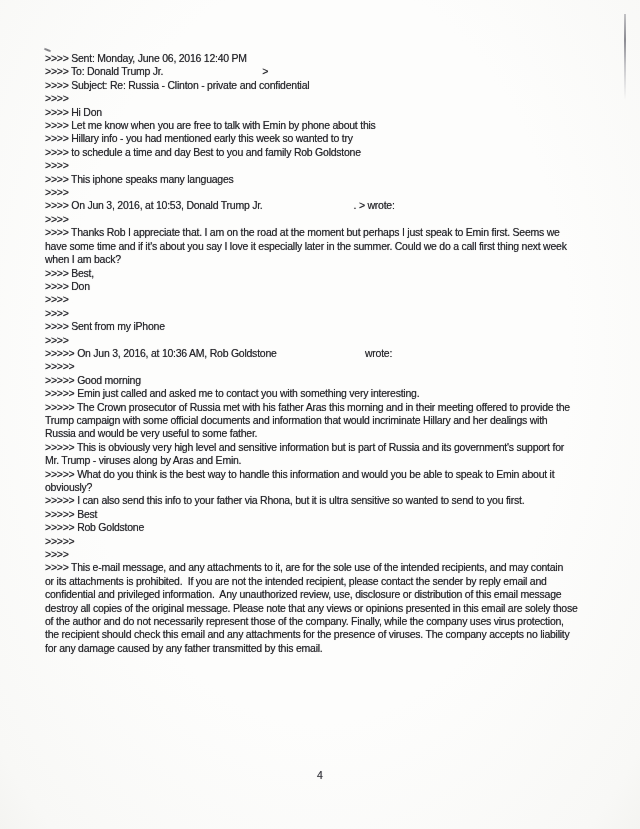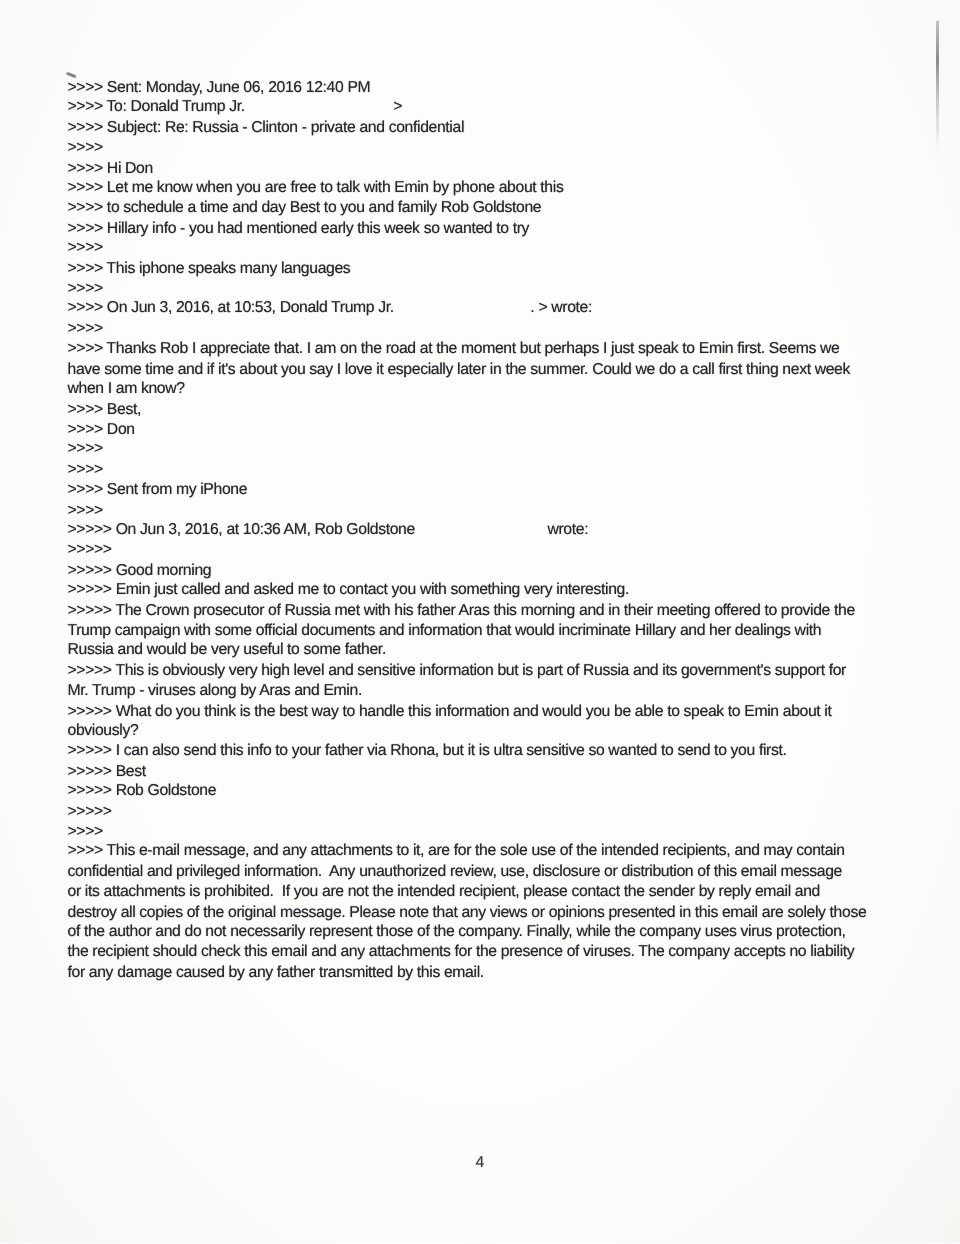--- a/index.html
+++ b/index.html
@@ -77,30 +77,30 @@
   <div class="tick-mark"></div>
   <div class="scratch-right"></div>
 
   <div class="email-body">
       <div class="tline">&gt;&gt;&gt;&gt; Sent: Monday, June 06, 2016 12:40 PM</div>
       <div class="tline">&gt;&gt;&gt;&gt; To: Donald Trump Jr.                                     &gt;</div>
       <div class="tline">&gt;&gt;&gt;&gt; Subject: Re: Russia - Clinton - private and confidential</div>
       <div class="tline">&gt;&gt;&gt;&gt;</div>
       <div class="tline">&gt;&gt;&gt;&gt; Hi Don</div>
       <div class="tline">&gt;&gt;&gt;&gt; Let me know when you are free to talk with Emin by phone about this</div>
+      <div class="tline">&gt;&gt;&gt;&gt; Hillary info - you had mentioned early this week so wanted to try</div>
       <div class="tline">&gt;&gt;&gt;&gt; to schedule a time and day Best to you and family Rob Goldstone</div>
-      <div class="tline">&gt;&gt;&gt;&gt; Hillary info - you had mentioned early this week so wanted to try</div>
       <div class="tline">&gt;&gt;&gt;&gt;</div>
       <div class="tline">&gt;&gt;&gt;&gt; This iphone speaks many languages</div>
       <div class="tline">&gt;&gt;&gt;&gt;</div>
       <div class="tline">&gt;&gt;&gt;&gt; On Jun 3, 2016, at 10:53, Donald Trump Jr.                                  . &gt; wrote:</div>
       <div class="tline">&gt;&gt;&gt;&gt;</div>
       <div class="tline">&gt;&gt;&gt;&gt; Thanks Rob I appreciate that. I am on the road at the moment but perhaps I just speak to Emin first. Seems we</div>
       <div class="tline">have some time and if it's about you say I love it especially later in the summer. Could we do a call first thing next week</div>
-      <div class="tline">when I am know?</div>
+      <div class="tline">when I am back?</div>
       <div class="tline">&gt;&gt;&gt;&gt; Best,</div>
       <div class="tline">&gt;&gt;&gt;&gt; Don</div>
       <div class="tline">&gt;&gt;&gt;&gt;</div>
       <div class="tline">&gt;&gt;&gt;&gt;</div>
       <div class="tline">&gt;&gt;&gt;&gt; Sent from my iPhone</div>
       <div class="tline">&gt;&gt;&gt;&gt;</div>
       <div class="tline">&gt;&gt;&gt;&gt;&gt; On Jun 3, 2016, at 10:36 AM, Rob Goldstone                                 wrote:</div>
       <div class="tline">&gt;&gt;&gt;&gt;&gt;</div>
       <div class="tline">&gt;&gt;&gt;&gt;&gt; Good morning</div>
       <div class="tline">&gt;&gt;&gt;&gt;&gt; Emin just called and asked me to contact you with something very interesting.</div>
@@ -110,22 +110,22 @@
       <div class="tline">&gt;&gt;&gt;&gt;&gt; This is obviously very high level and sensitive information but is part of Russia and its government's support for</div>
       <div class="tline">Mr. Trump - viruses along by Aras and Emin.</div>
       <div class="tline">&gt;&gt;&gt;&gt;&gt; What do you think is the best way to handle this information and would you be able to speak to Emin about it</div>
       <div class="tline">obviously?</div>
       <div class="tline">&gt;&gt;&gt;&gt;&gt; I can also send this info to your father via Rhona, but it is ultra sensitive so wanted to send to you first.</div>
       <div class="tline">&gt;&gt;&gt;&gt;&gt; Best</div>
       <div class="tline">&gt;&gt;&gt;&gt;&gt; Rob Goldstone</div>
       <div class="tline">&gt;&gt;&gt;&gt;&gt;</div>
       <div class="tline">&gt;&gt;&gt;&gt;</div>
       <div class="tline">&gt;&gt;&gt;&gt; This e-mail message, and any attachments to it, are for the sole use of the intended recipients, and may contain</div>
+      <div class="tline">or its attachments is prohibited.  If you are not the intended recipient, please contact the sender by reply email and</div>
       <div class="tline">confidential and privileged information.  Any unauthorized review, use, disclosure or distribution of this email message</div>
-      <div class="tline">or its attachments is prohibited.  If you are not the intended recipient, please contact the sender by reply email and</div>
       <div class="tline">destroy all copies of the original message. Please note that any views or opinions presented in this email are solely those</div>
       <div class="tline">of the author and do not necessarily represent those of the company. Finally, while the company uses virus protection,</div>
       <div class="tline">the recipient should check this email and any attachments for the presence of viruses. The company accepts no liability</div>
       <div class="tline">for any damage caused by any father transmitted by this email.</div>
     </div>
 
   <div class="page-number">4</div>
 </div>
 
 </body></html>

